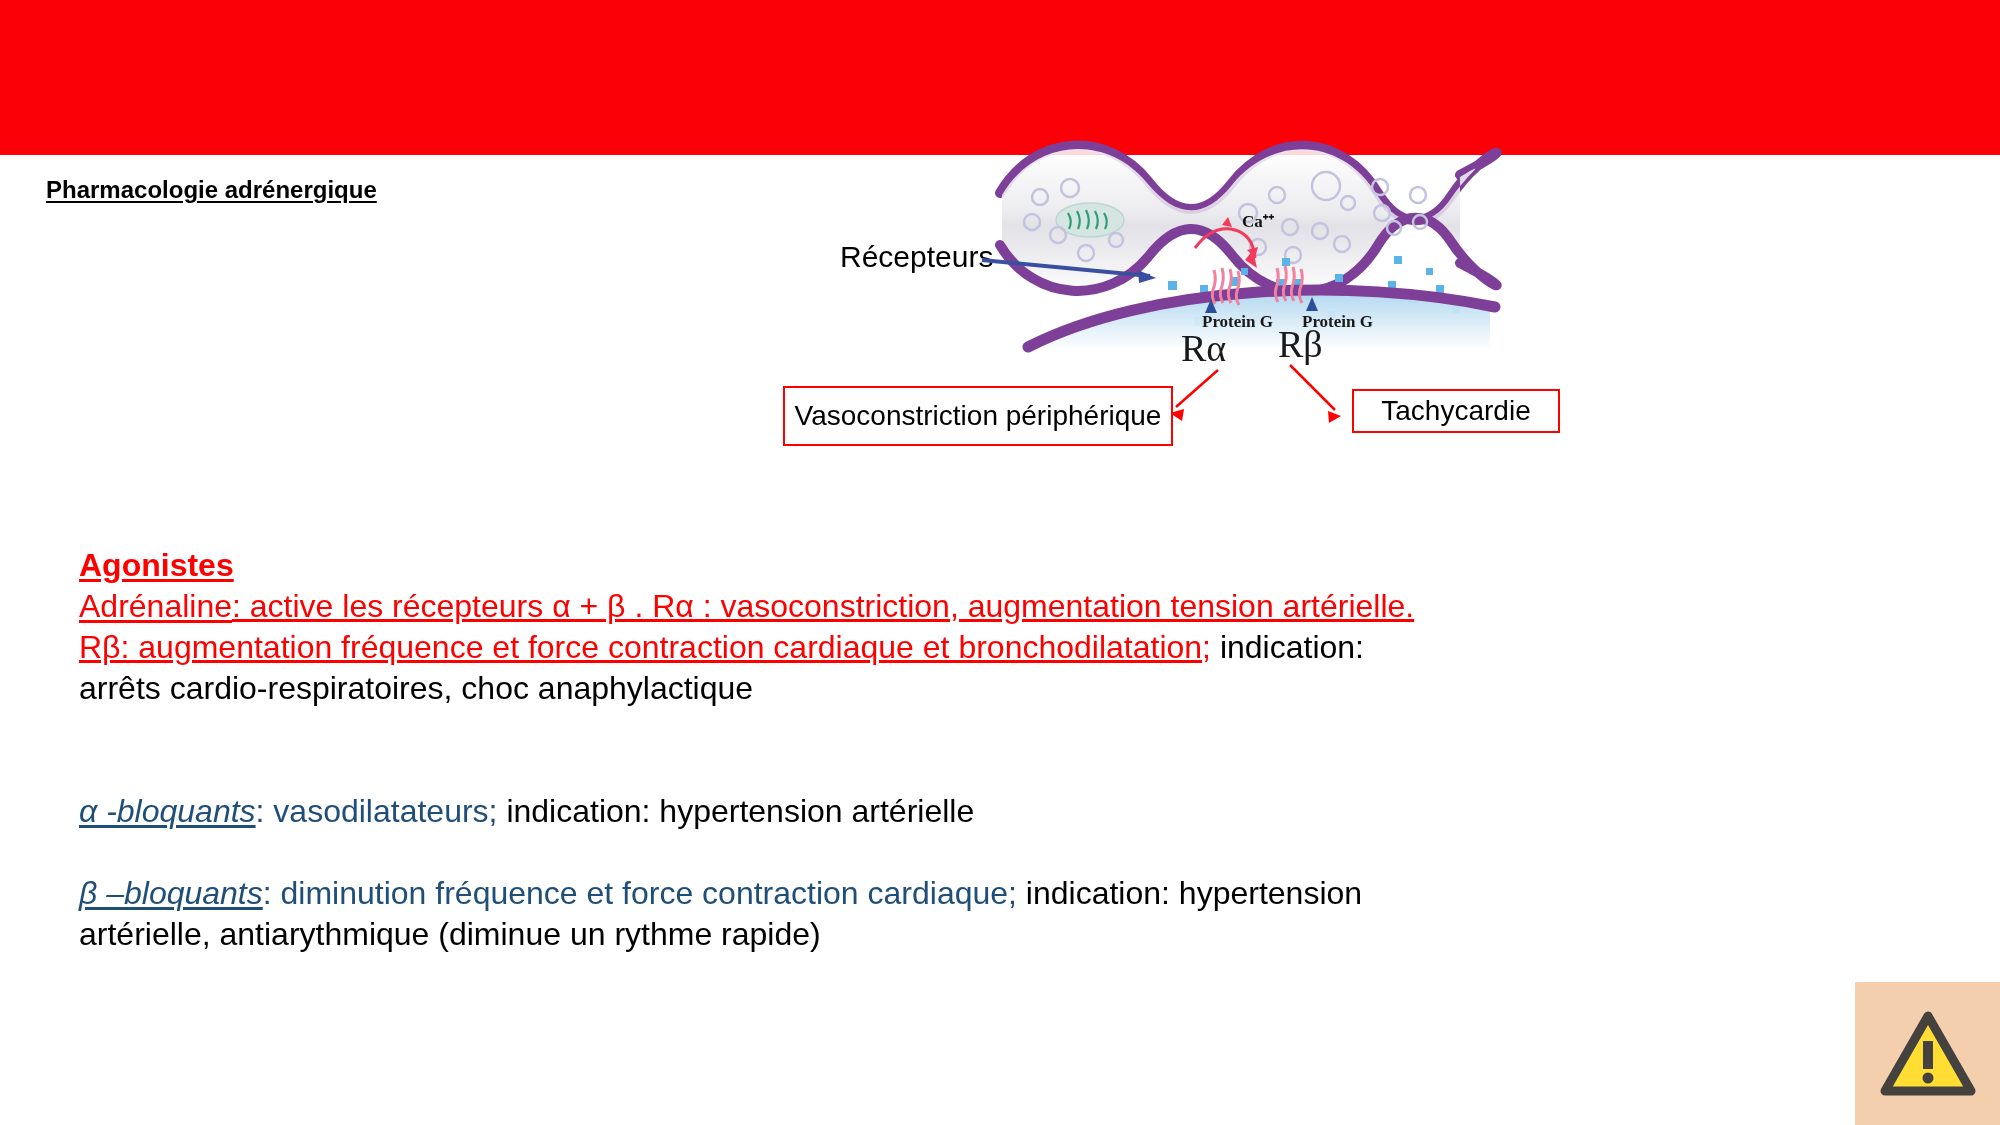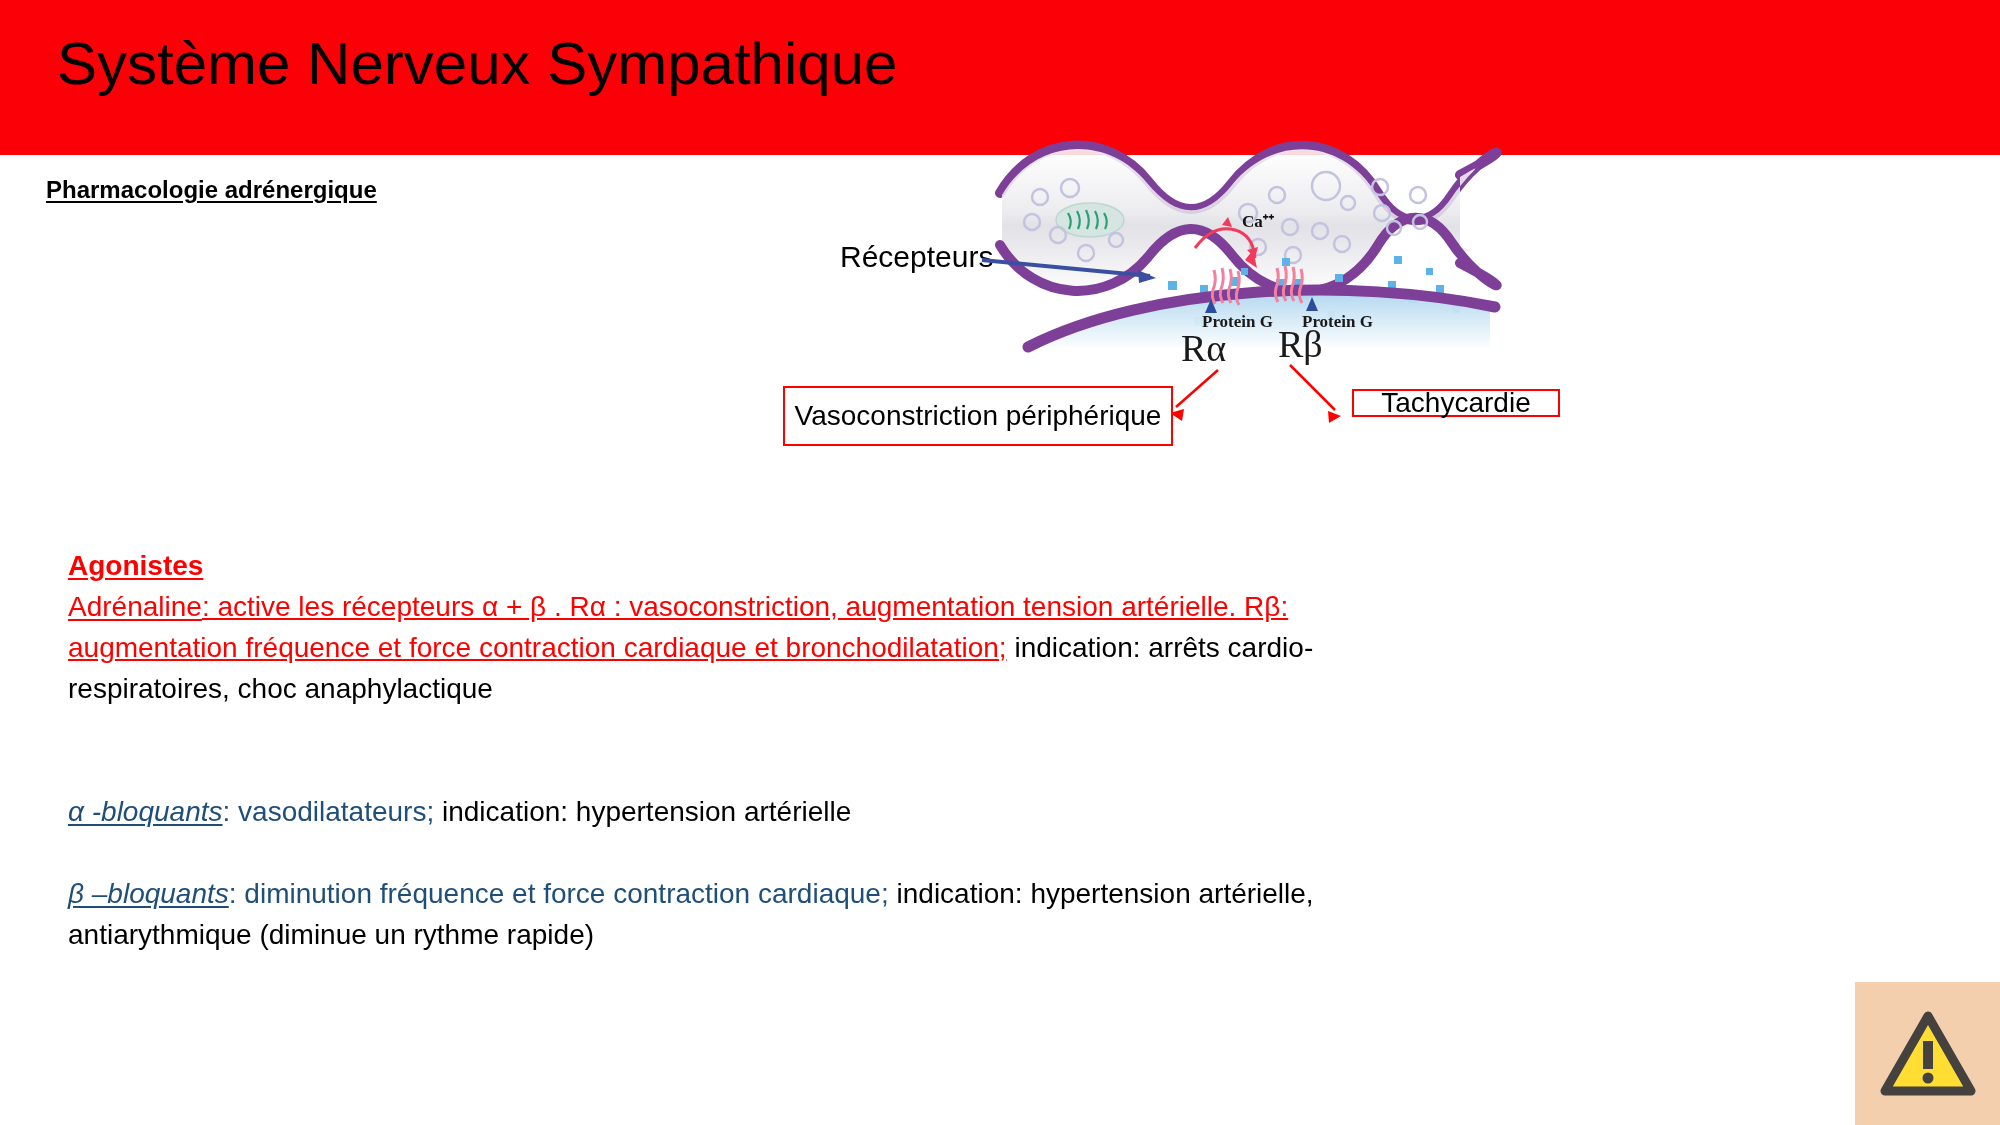--- a/index.html
+++ b/index.html
@@ -30,23 +30,23 @@
   .sec-head{
     position:absolute;left:46px;top:176px;
     font-size:24px;font-weight:bold;color:#000;
     text-decoration:underline;
     text-underline-offset:3px;
     white-space:nowrap;
   }
 
   
   .body-text{
-    position:absolute;left:68px;top:545px;
+    position:absolute;left:79px;top:545px;
     width:1340px;
-    font-size:28px;
+    font-size:32px;
     line-height:41px;
     color:#000;
     white-space:normal;
   }
   .body-text p{margin:0;padding:0;}
   .blank{height:41px;}
   .red{color:#fd0000;text-decoration:underline;}
   .blue{color:#1f4e79;}
   .u{text-decoration:underline;text-underline-offset:3px;}
   .i{font-style:italic;}
@@ -74,36 +74,35 @@
   #r-beta{left:1238px;top:322px;}
 
   
   .outcome-box{
     position:absolute;border:2px solid #ff0000;background:#fff;
     display:flex;align-items:center;justify-content:center;
     font-size:28px;color:#000;box-sizing:border-box;
     font-family:"Liberation Sans", sans-serif;
   }
   #box-vaso{left:783px;top:386px;width:390px;height:60px;}
-  #box-tachy{left:1352px;top:389px;width:208px;height:28px;}
+  #box-tachy{left:1352px;top:389px;width:208px;height:44px;}
 
   
   .warn-box{
     position:absolute;left:1855px;top:982px;width:145px;height:143px;
     background:#f3cfae;
   }
   .warn-box svg{position:absolute;left:50%;top:50%;transform:translate(-50%,-50%);}
 </style>
 </head>
 <body>
 
 <div id="slide">
 
   <div class="header-band"></div>
-  <div class="header-title">Système Nerveux Sympathique</div>
 
   <div class="sec-head">Pharmacologie adrénergique</div>
 
   <div class="diagram">
     <svg width="1010" height="345" viewBox="0 0 1010 345" xmlns="http://www.w3.org/2000/svg">
       <defs>
         <linearGradient id="axonFill" x1="0" y1="0" x2="0" y2="1">
           <stop offset="0%" stop-color="#ffffff"></stop>
           <stop offset="45%" stop-color="#e9e9ed"></stop>
           <stop offset="55%" stop-color="#dcdce2"></stop>

